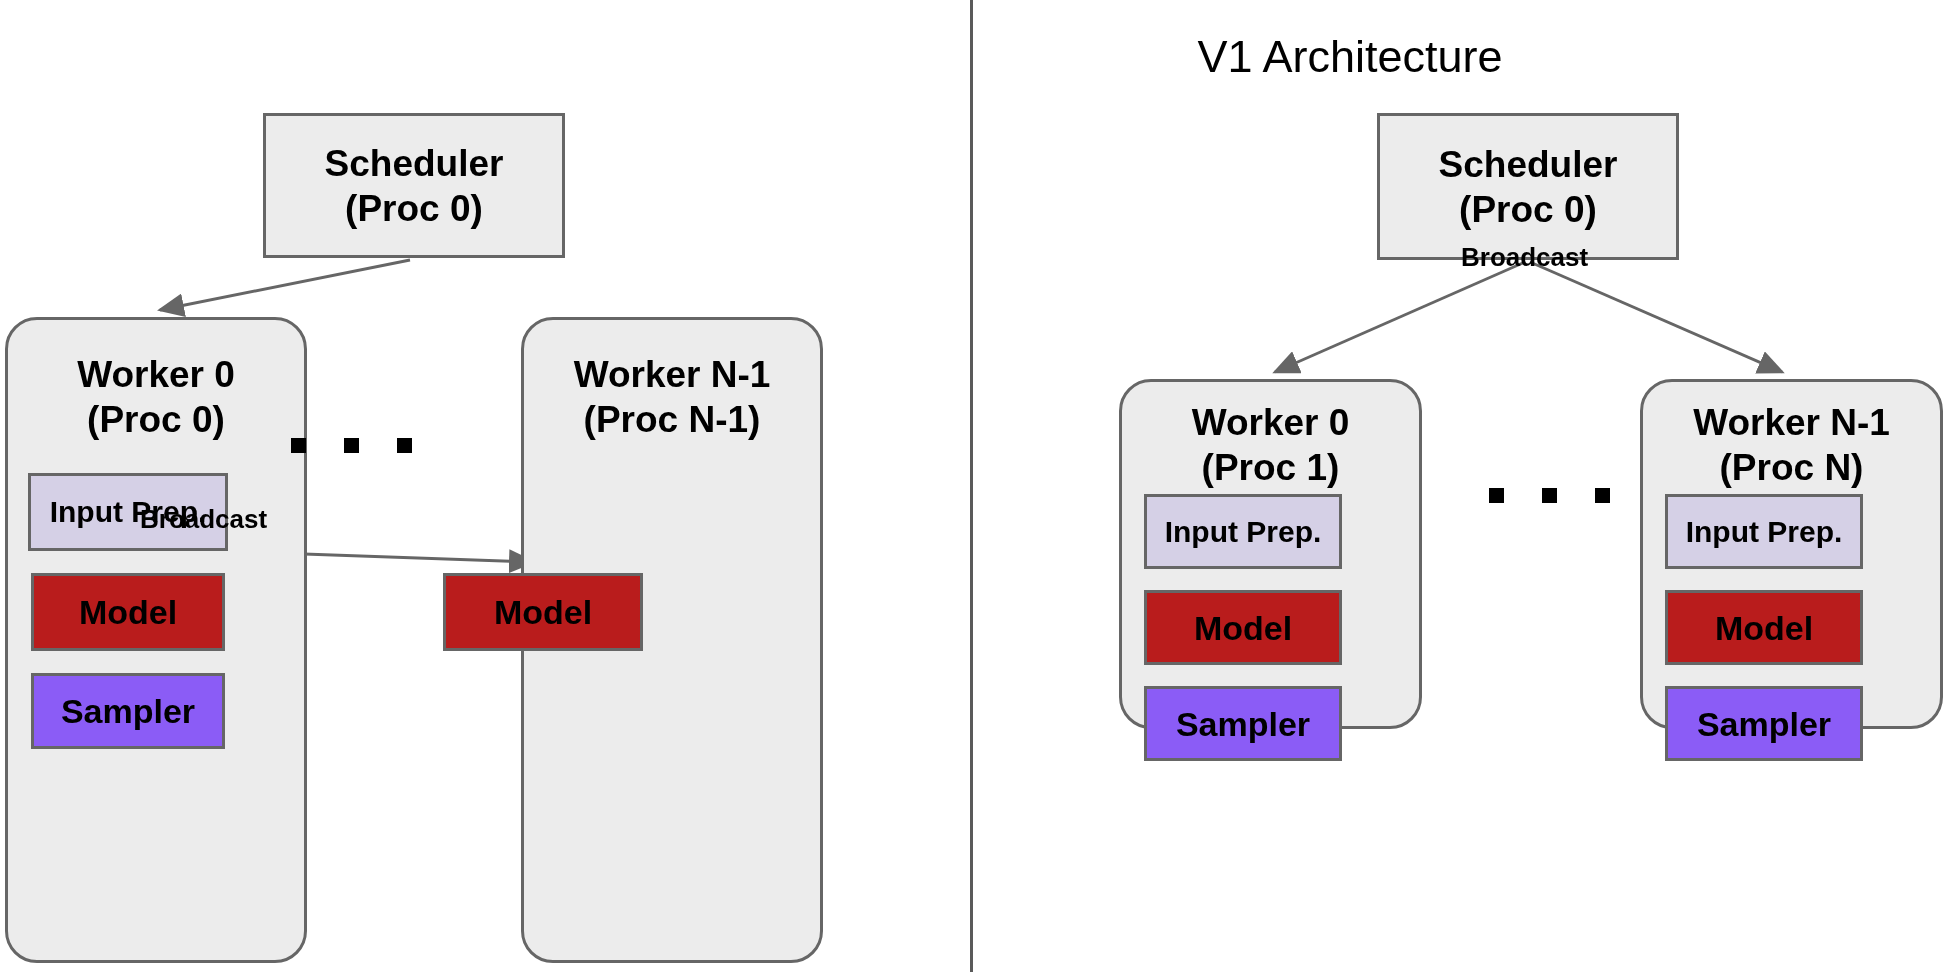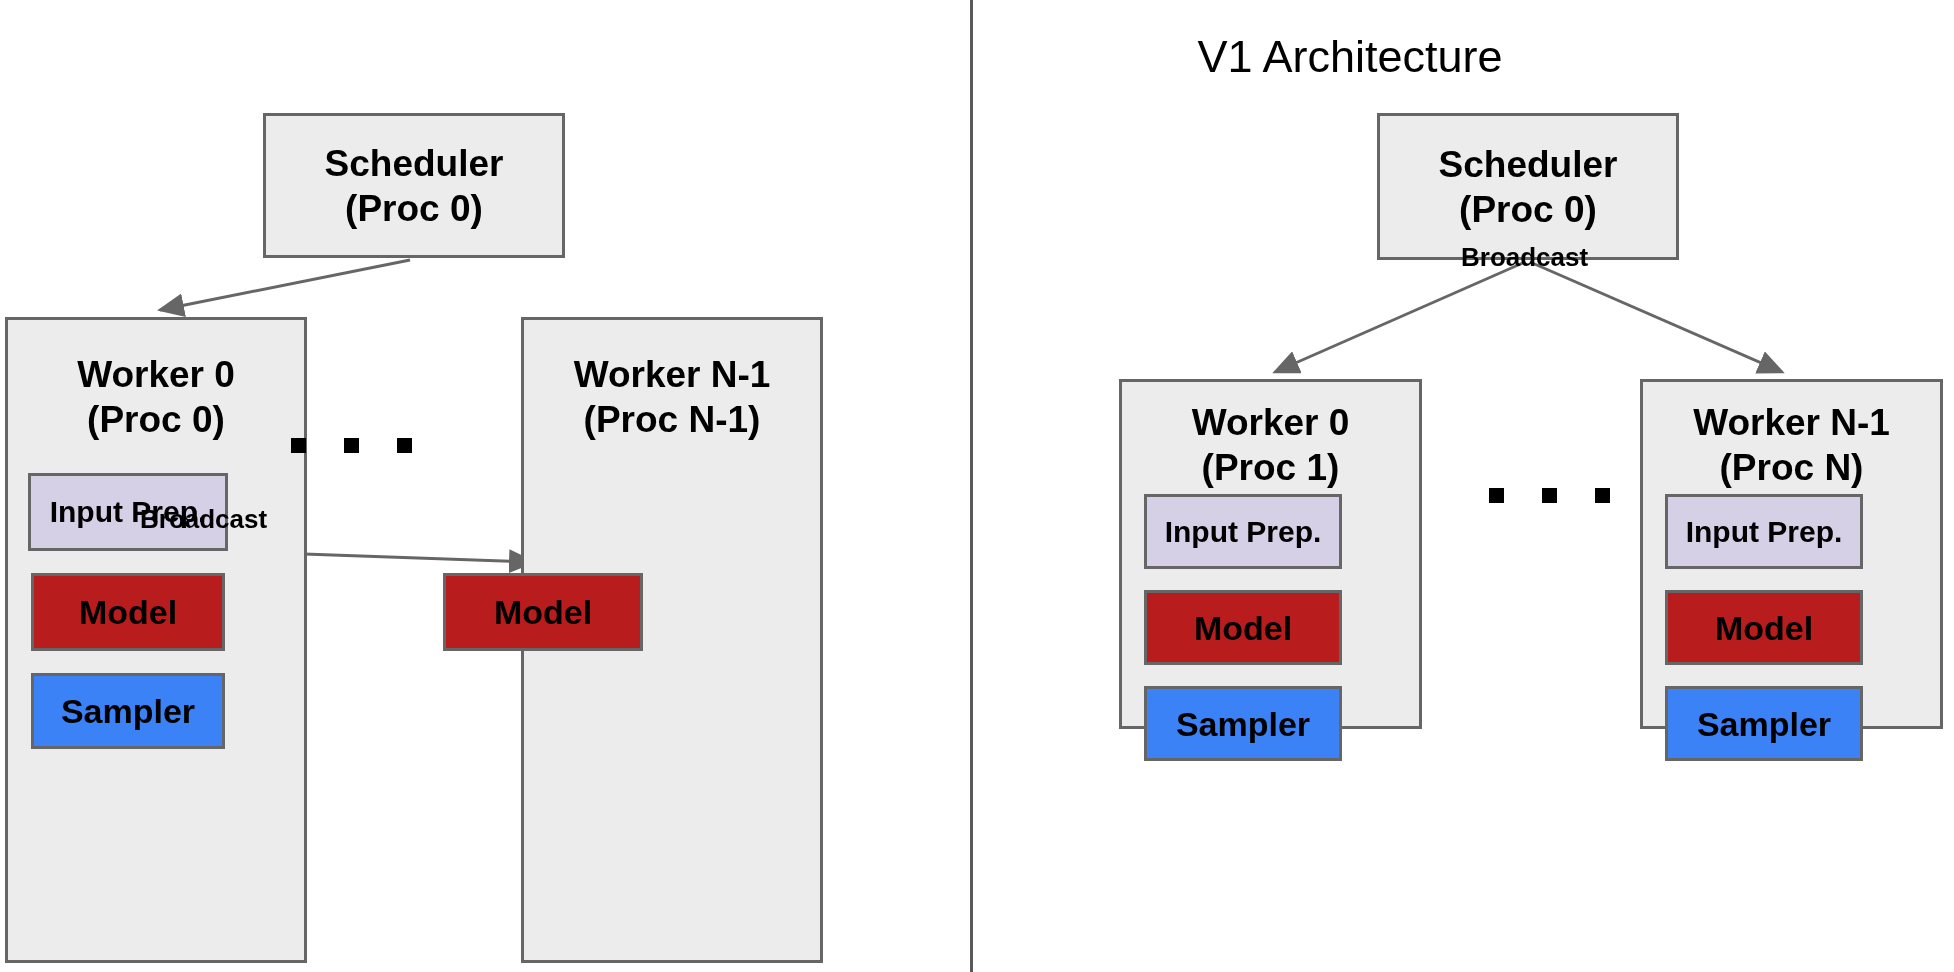--- a/index.html
+++ b/index.html
@@ -31,36 +31,37 @@
     border:3px solid #666666;
     background:#ececec;
     display:flex;align-items:center;justify-content:center;
     text-align:center;
   }
   .box .lbl{
     font-size:37px;line-height:45px;white-space:pre-line;
   }
   .worker-box{
     display:block;
+    border-radius:32px;
   }
   .worker-title{
     position:absolute;left:0;width:100%;text-align:center;
     font-size:37px;line-height:45px;white-space:pre-line;
   }
   .inner{
     position:absolute;box-sizing:border-box;
     border:3px solid #666666;
     display:flex;align-items:center;justify-content:center;
     text-align:center;
   }
   .inner .lbl{font-size:30px;line-height:34px;}
   .inner.big .lbl{font-size:34px;line-height:38px;}
   .c-prep{background:#d5d0e6;}
   .c-model{background:#b91c1c;}
-  .c-sampler{background:#3b82f6;}
+  .c-sampler{background:#8b5cf6;}
 
   .edge-label{
     position:absolute;font-size:26px;line-height:38px;
     white-space:nowrap;color:#000;background:transparent;
   }
 
   .ellipsis{
     position:absolute;display:flex;align-items:center;
   }
   .ellipsis span{

